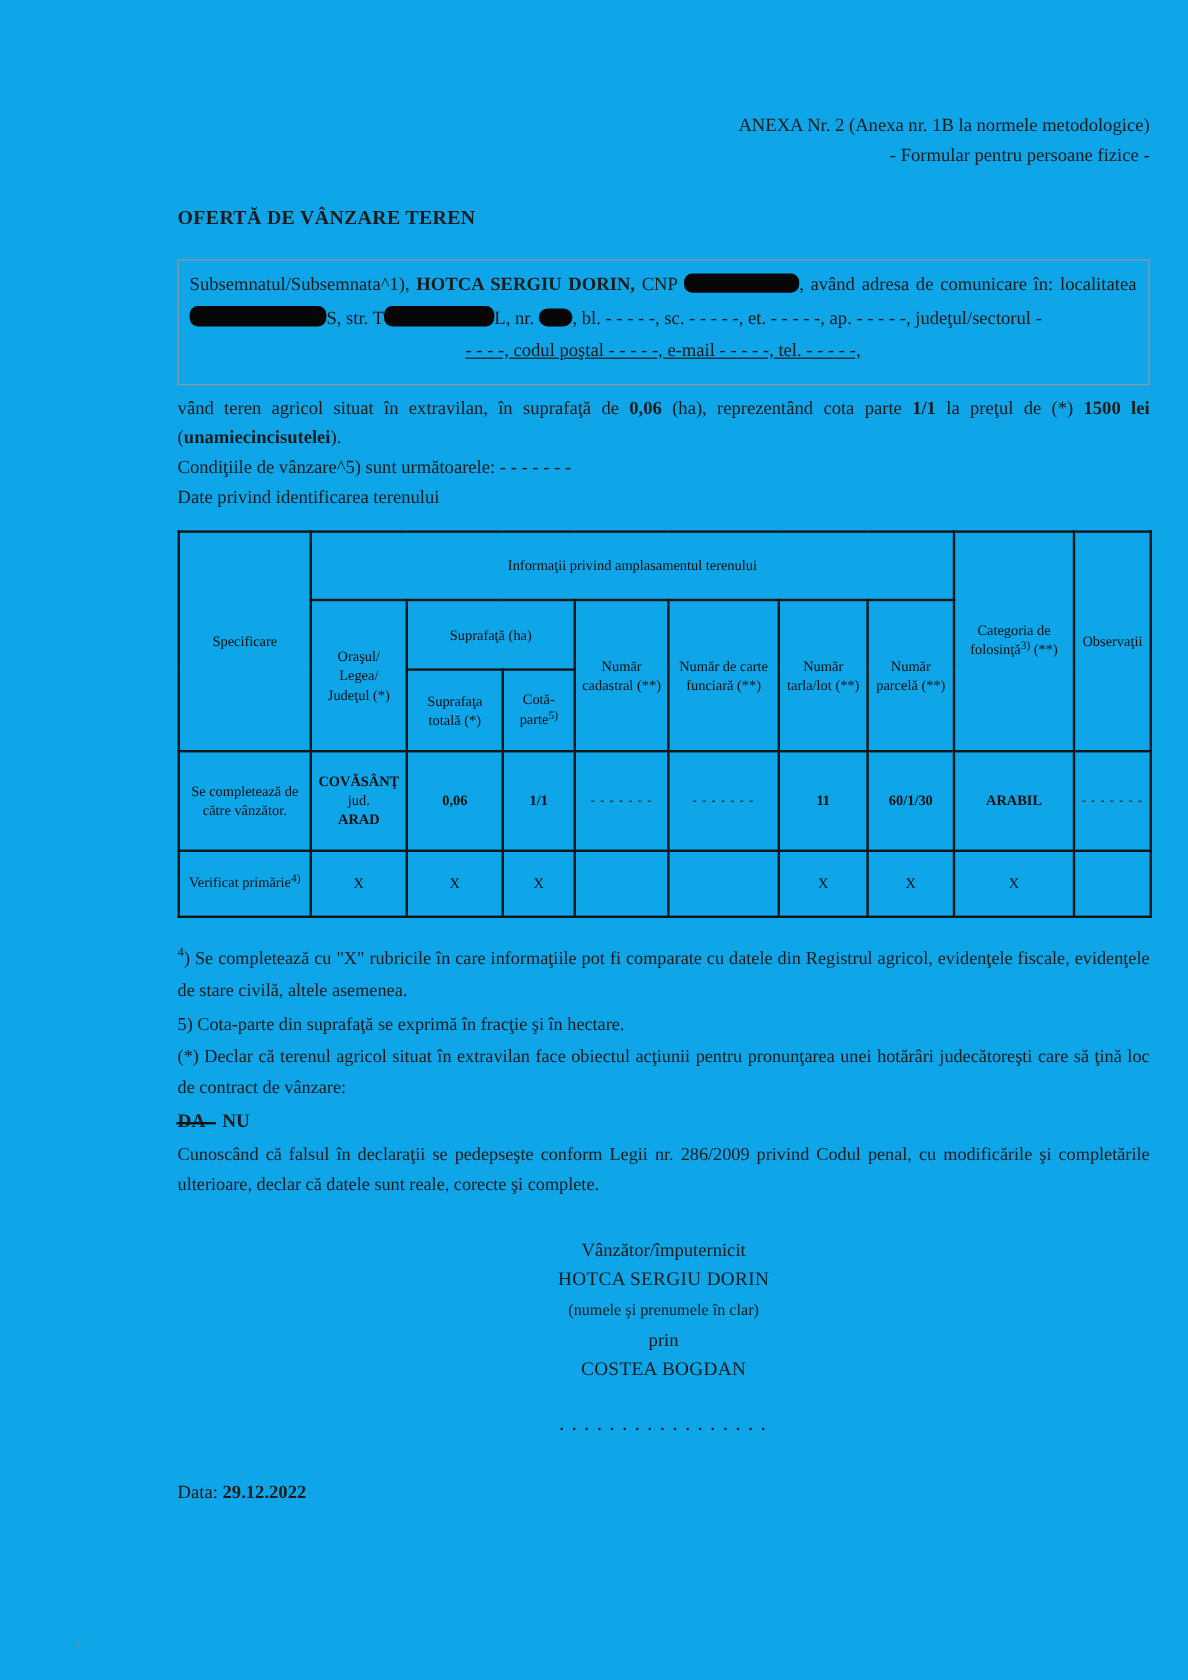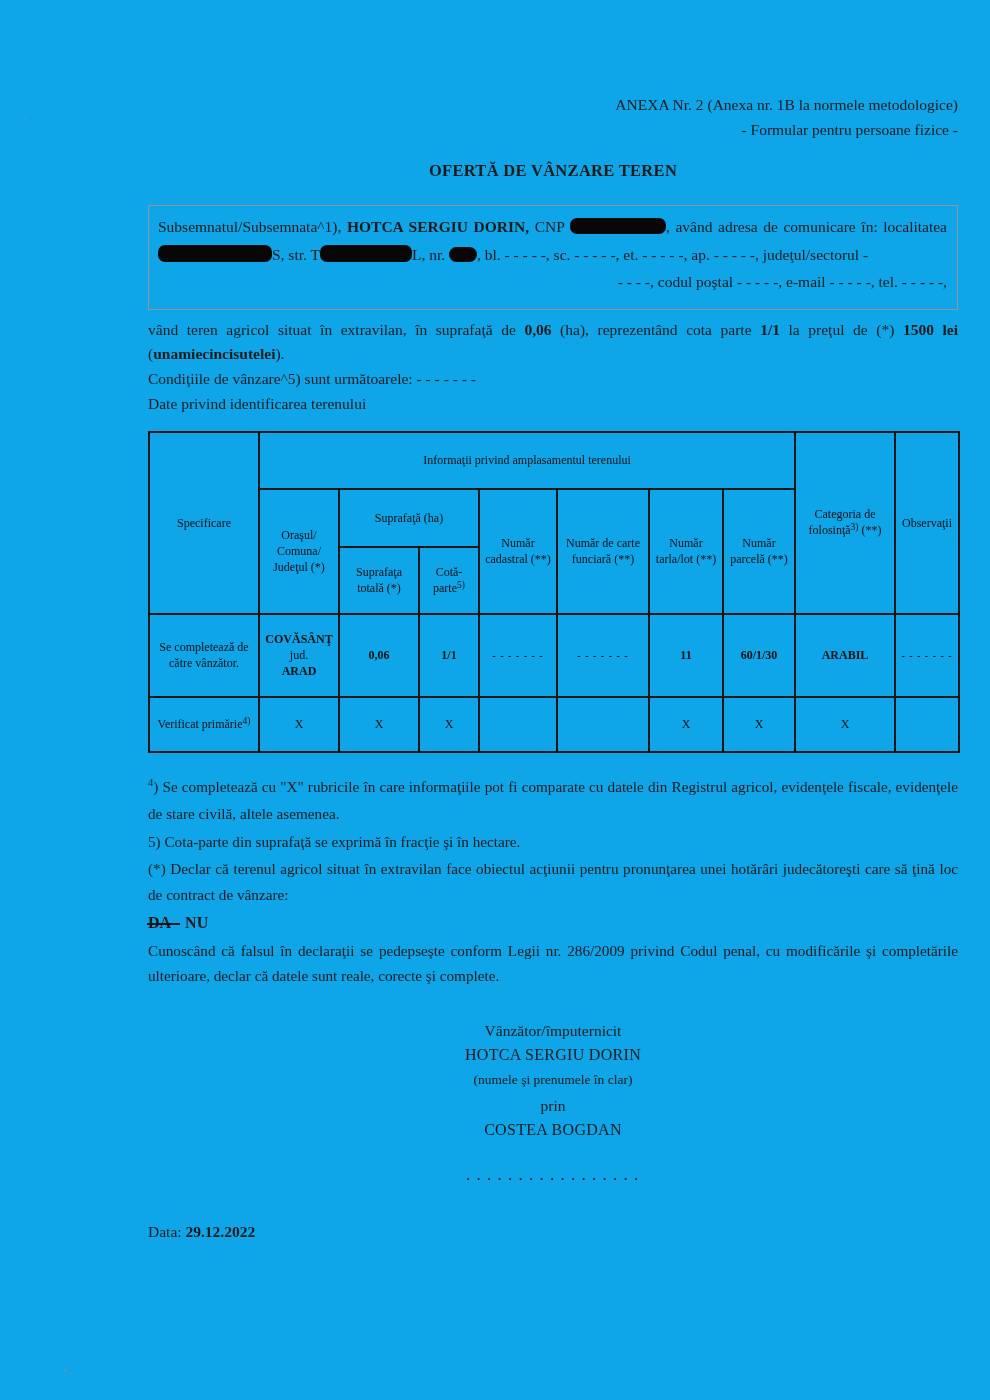--- a/index.html
+++ b/index.html
@@ -13,31 +13,31 @@
     overflow:hidden;
     margin:0 auto;
   }
   .content { position:absolute; left:148px; top:0; width:810px; }
 
   
   .doc-header { margin-top:92px; text-align:right; font-size:15.5px; line-height:25px; }
   .reg-line  { margin-top:21px; text-align:right; padding-right:36px; font-size:15.5px; }
 
   
-  .doc-title { margin-top:19px; text-align:center; font-weight:bold; font-size:16.5px; letter-spacing:.3px; }
+  .doc-title { margin-top:30px; text-align:left; font-weight:bold; font-size:16.5px; letter-spacing:.3px; }
 
   
   .subject-box {
     margin-top:24px;
     border:1px solid #969696;
     padding:7px 10px 13px 9px;
     font-size:15.5px; line-height:27.5px;
     text-align:justify;
   }
-  .subject-box .lastline { text-align:right; display:block; }
+  .subject-box .lastline { text-align:center; display:block;text-decoration:underline; }
   .redact {
     display:inline-block; background:#070707;
     border-radius:7px; vertical-align:-2px;
   }
   .redact.cnp  { width:96px;  height:16px; }
   .redact.loc  { width:114px; height:17px; }
   .redact.str  { width:92px;  height:17px; }
   .redact.nr   { width:28px;  height:15px; border-radius:8px; }
 
   .b { font-weight:bold; }
@@ -139,21 +139,21 @@
       <tbody>
           <tr class="hA">
         <td rowspan="3"><span>Specificare</span></td>
         <td colspan="7"><span>Informaţii privind amplasamentul terenului</span></td>
         <td rowspan="3"><span>Categoria de
 folosinţă</span><span class="supr">3)</span><span> (**)</span></td>
         <td rowspan="3"><span>Observaţii</span></td>
       </tr>
       <tr class="hB">
         <td rowspan="2"><span>Oraşul/
-Comuna/
+Legea/
 Judeţul (*)</span></td>
         <td colspan="2"><span>Suprafaţă (ha)</span></td>
         <td rowspan="2"><span>Număr
 cadastral (**)</span></td>
         <td rowspan="2"><span>Număr de carte
 funciară (**)</span></td>
         <td rowspan="2"><span>Număr
 tarla/lot (**)</span></td>
         <td rowspan="2"><span>Număr
 parcelă (**)</span></td>

